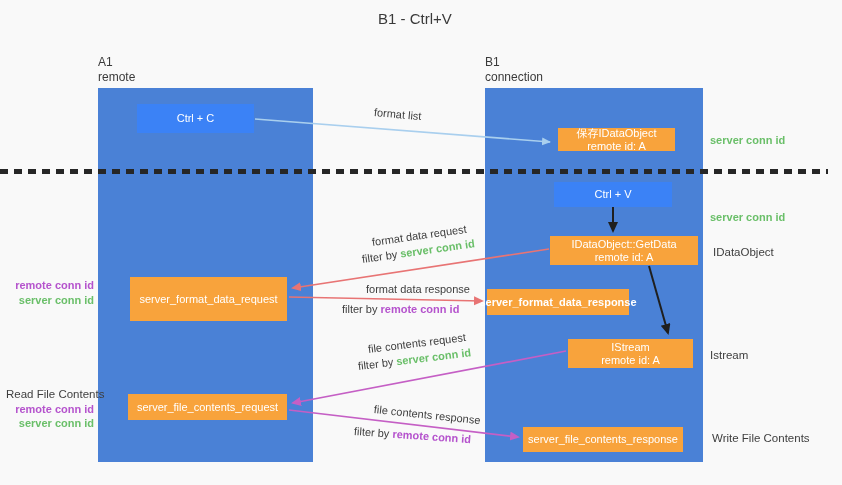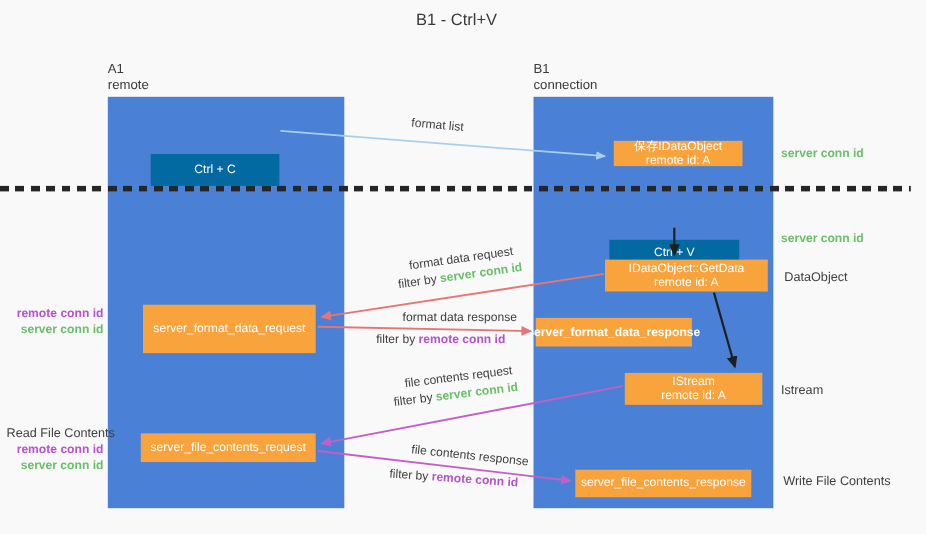--- a/index.html
+++ b/index.html
@@ -21,21 +21,21 @@
     top:88px;height:374px;background:#4a81d6;z-index:1;
   }
   .dash{
     left:0;top:169px;width:828px;height:5px;z-index:2;
     background:repeating-linear-gradient(90deg,#262626 0 8px,transparent 8px 14px);
   }
   .box{
     display:flex;flex-direction:column;align-items:center;justify-content:center;
     color:#fff;font-size:11px;line-height:13px;text-align:center;z-index:3;white-space:nowrap;
   }
-  .green-box{background:#0369a1;margin-top:36px;}
+  .green-box{background:#3b82f6;}
   .orange-box{background:#f8a33c;}
   .lbl{font-size:11px;white-space:nowrap;z-index:5;color:#3e3e3e;}
   .rot{transform-origin:left center;}
   .green{color:#6abf69;font-weight:bold;}
   .purple{color:#b553cd;font-weight:bold;}
   .rightcol-lbl{font-size:11.5px;}
   .leftgroup{text-align:right;line-height:14.5px;font-size:11px;white-space:nowrap;z-index:5;}
   svg.arrows{left:0;top:0;z-index:4;pointer-events:none;}
 </style>
 </head>
@@ -131,21 +131,21 @@
   <span>filter by </span><span class="green">server conn id</span>
 </div>
 
 <div class="abs lbl rot" style="left:374px;top:403px;transform:rotate(6deg);">file contents response</div>
 <div class="abs lbl rot" style="left:354px;top:425px;transform:rotate(4deg);">
   <span>filter by </span><span class="purple">remote conn id</span>
 </div>
 
 <div class="abs lbl green" style="left:710px;top:134px;">server conn id</div>
 <div class="abs lbl green" style="left:710px;top:211px;">server conn id</div>
-<div class="abs lbl rightcol-lbl" style="left:713px;top:246px;">DataObject</div>
+<div class="abs lbl rightcol-lbl" style="left:713px;top:246px;">IDataObject</div>
 <div class="abs lbl rightcol-lbl" style="left:710px;top:349px;">Istream</div>
 <div class="abs lbl rightcol-lbl" style="left:712px;top:432px;">Write File Contents</div>
 
 <div class="abs leftgroup" style="left:6px;top:278px;width:88px;">
   <div class="purple">remote conn id</div>
   <div class="green">server conn id</div>
 </div>
 <div class="abs leftgroup" style="left:6px;top:387px;width:88px;">
   <div style="color:#3e3e3e;font-size:11.5px;">Read File Contents</div>
   <div class="purple">remote conn id</div>

